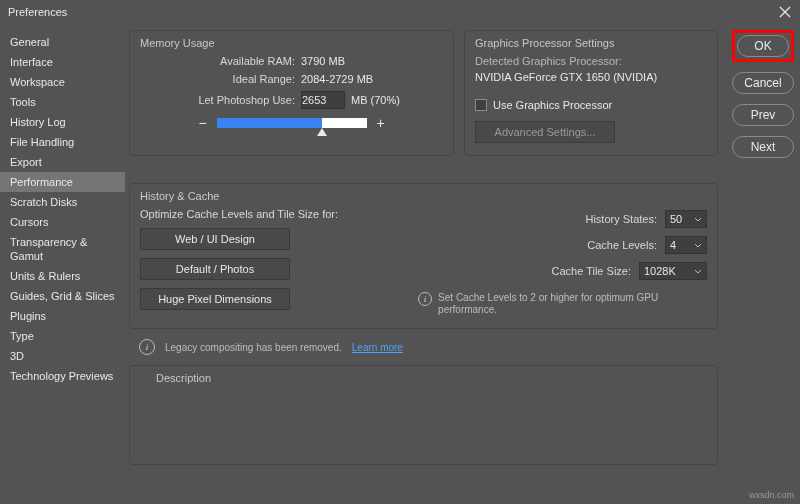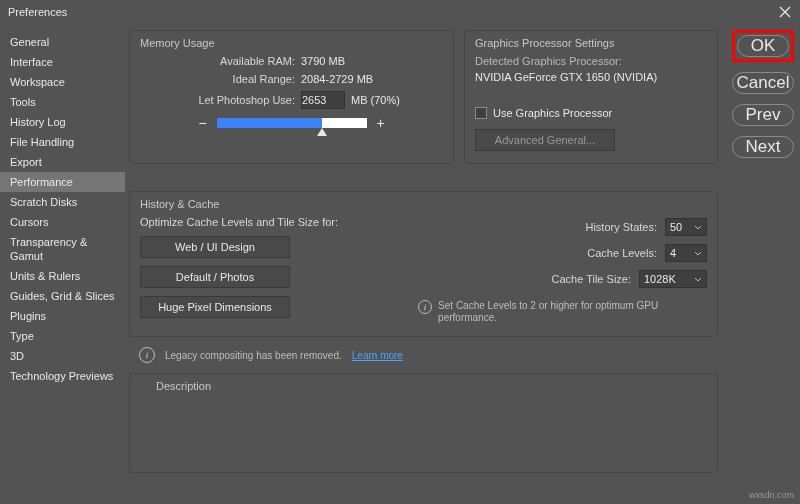--- a/index.html
+++ b/index.html
@@ -8,39 +8,39 @@
   .titlebar { height: 24px; display: flex; align-items: center; justify-content: space-between; padding: 0 8px; background: #535353; gap: 48px; }
   .titlebar-title { color: #e8e8e8; font-size: 11px; }
   .close-x { width: 14px; height: 14px; display: flex; align-items: center; justify-content: center; cursor: pointer; }
   .close-x svg { stroke: #e8e8e8; }
   .content { flex: 1; display: flex; }
   .sidebar { width: 125px; background: #535353; display: flex; flex-direction: column; padding-top: 8px; }
   .sidebar-item { padding: 3px 10px; color: #e8e8e8; cursor: pointer; font-size: 11px; line-height: 14px; }
   .sidebar-item.selected { background: #757575; }
   .main { flex: 1; padding: 6px 0 0 0; position: relative; }
   .rightcol { position: absolute; right: 6px; top: 6px; width: 62px; display: flex; flex-direction: column; gap: 10px; }
-  .btn-pill { height: 22px; border: 1px solid #8a8a8a; border-radius: 11px; background: transparent; color: #e8e8e8; display: flex; align-items: center; justify-content: center; font-size: 17px; cursor: pointer; }
+  .btn-pill { height: 22px; border: 1px solid #8a8a8a; border-radius: 11px; background: transparent; color: #e8e8e8; display: flex; align-items: center; justify-content: center; font-size: 12px; cursor: pointer; }
   .ok-wrap { border: 3px solid #f00; padding: 2px; border-radius: 2px; }
   .group { border: 1px solid #454545; border-radius: 4px; margin: 0 82px 10px 4px; padding: 6px 10px 12px 10px; position: relative; }
   .group-row { display: flex; gap: 10px; }
   .group-title { color: #c8c8c8; font-size: 11px; margin-bottom: 6px; }
   .mem-group { width: 325px; }
   .gfx-group { flex: 1; }
   .kv { display: flex; align-items: center; margin-bottom: 6px; }
   .kv-label { text-align: right; color: #d8d8d8; margin-right: 6px; }
   .mem-label { width: 155px; }
   .kv-val { color: #e8e8e8; }
   .num-input { width: 44px; height: 18px; background: #3f3f3f; border: 1px solid #333; color: #e8e8e8; text-align: left; font-size: 11px; }
   .slider-row { display: flex; align-items: center; justify-content: center; gap: 8px; margin-top: 2px; }
   .slider { width: 150px; height: 10px; position: relative; background: #fff; }
   .slider-fill { position: absolute; left: 0; top: 0; bottom: 0; background: #3b82f6; }
   .slider-thumb { position: absolute; top: 10px; width: 0; height: 0; border-left: 5px solid transparent; border-right: 5px solid transparent; border-bottom: 8px solid #e8e8e8; transform: translateX(-5px); }
   .pm { color: #e8e8e8; font-size: 14px; width: 12px; text-align: center; cursor: pointer; }
   .gfx-sub { color: #b8b8b8; font-size: 11px; margin-bottom: 4px; }
-  .gfx-name { color: #e8e8e8; font-size: 11px; margin-bottom: 24px; }
+  .gfx-name { color: #e8e8e8; font-size: 11px; margin-bottom: 16px; }
   .checkbox-row { display: flex; align-items: center; gap: 6px; margin-bottom: 10px; }
   .checkbox { width: 12px; height: 12px; border: 1px solid #8a8a8a; background: #3f3f3f; }
   .flat-btn { height: 22px; background: #494949; border: 1px solid #3a3a3a; color: #9a9a9a; display: flex; align-items: center; justify-content: center; font-size: 11px; width: 140px; cursor: pointer; }
   .hist-group { margin-right: 82px; }
   .hist-body { display: flex; gap: 20px; }
   .hist-left { display: flex; flex-direction: column; gap: 8px; }
   .opt-btn { width: 150px; height: 22px; background: #494949; border: 1px solid #3a3a3a; color: #e8e8e8; display: flex; align-items: center; justify-content: center; font-size: 11px; cursor: pointer; }
   .hist-right { flex: 1; display: flex; flex-direction: column; gap: 8px; padding-top: 2px; }
   .hr-row { display: flex; align-items: center; justify-content: flex-end; gap: 8px; }
   .hr-label { color: #d8d8d8; text-align: right; }
@@ -130,21 +130,21 @@
         </div>
 
         <div class="group gfx-group" style="margin:0;">
           <div class="group-title">Graphics Processor Settings</div>
           <div class="gfx-sub">Detected Graphics Processor:</div>
           <div class="gfx-name">NVIDIA GeForce GTX 1650 (NVIDIA)</div>
           <div class="checkbox-row">
             <div class="checkbox"></div>
             <span>Use Graphics Processor</span>
           </div>
-          <div class="flat-btn">Advanced General...</div>
+          <div class="flat-btn">Advanced Settings...</div>
         </div>
       </div>
 
       <div class="group hist-group" style="margin-top:27px;">
         <div class="group-title">History &amp; Cache</div>
         <div class="hist-body">
           <div class="hist-left">
             <div style="color:#d8d8d8;">Optimize Cache Levels and Tile Size for:</div>
             <div class="opt-btn">Web / UI Design</div>
             <div class="opt-btn">Default / Photos</div>

